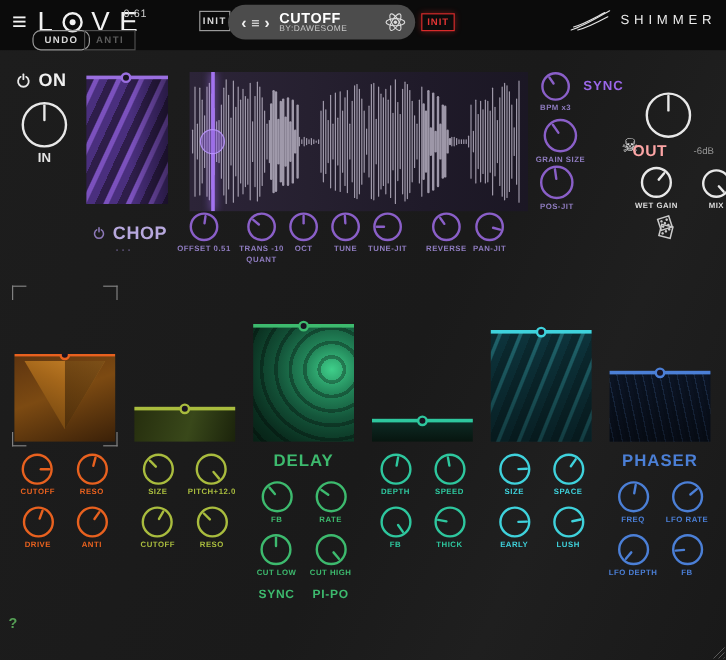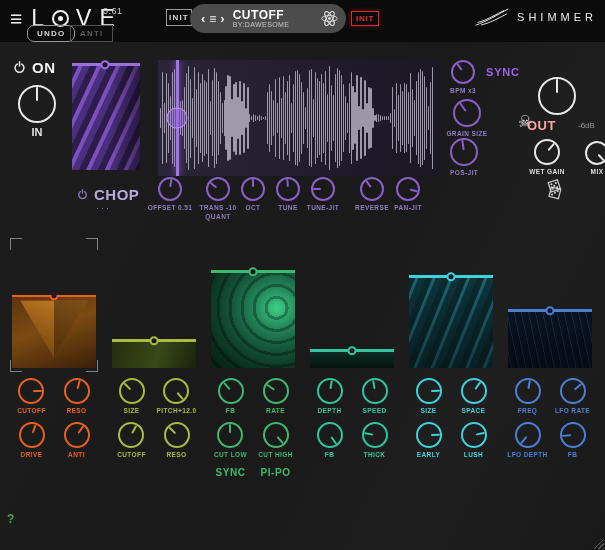--- a/index.html
+++ b/index.html
@@ -587,20 +587,21 @@
           </div>
         </div>
       </div>
       <div class="fx-col" style="left: 208px;">
         <div class="fx-imgarea">
           <div class="fx-img tex-delay" style="height: 97px;">
             <div class="hslider-line" style="background: rgb(61, 186, 110);"></div>
             <div class="hslider-handle" style="left: 50%; border: 2px solid rgb(61, 186, 110);"></div>
           </div>
         </div>
+        <div class="fx-name" style="color: rgb(61, 186, 110);">DELAY</div>
         <div class="fx-knobs">
           <div class="fx-cell">
             <div style="display: flex; flex-direction: column; align-items: center;">
               <div class="knob" style="height: 26px; width: 26px; border-width: 2px; border-color: rgb(61, 186, 110);">
                 <div class="krot" style="transform: rotate(-40deg);">
                   <div class="kline" style="background: rgb(61, 186, 110);"></div>
                 </div>
               </div>
               <div class="klabel" style="color: rgb(61, 186, 110);">FB</div>
             </div>
@@ -741,20 +742,21 @@
           </div>
         </div>
       </div>
       <div class="fx-col" style="left: 505px;">
         <div class="fx-imgarea">
           <div class="fx-img tex-phaser" style="height: 58px;">
             <div class="hslider-line" style="background: rgb(75, 127, 214);"></div>
             <div class="hslider-handle" style="left: 50%; border: 2px solid rgb(75, 127, 214);"></div>
           </div>
         </div>
+        <div class="fx-name" style="color: rgb(75, 127, 214);">PHASER</div>
         <div class="fx-knobs">
           <div class="fx-cell">
             <div style="display: flex; flex-direction: column; align-items: center;">
               <div class="knob" style="height: 26px; width: 26px; border-width: 2px; border-color: rgb(75, 127, 214);">
                 <div class="krot" style="transform: rotate(10deg);">
                   <div class="kline" style="background: rgb(75, 127, 214);"></div>
                 </div>
               </div>
               <div class="klabel" style="color: rgb(75, 127, 214);">FREQ</div>
             </div>

